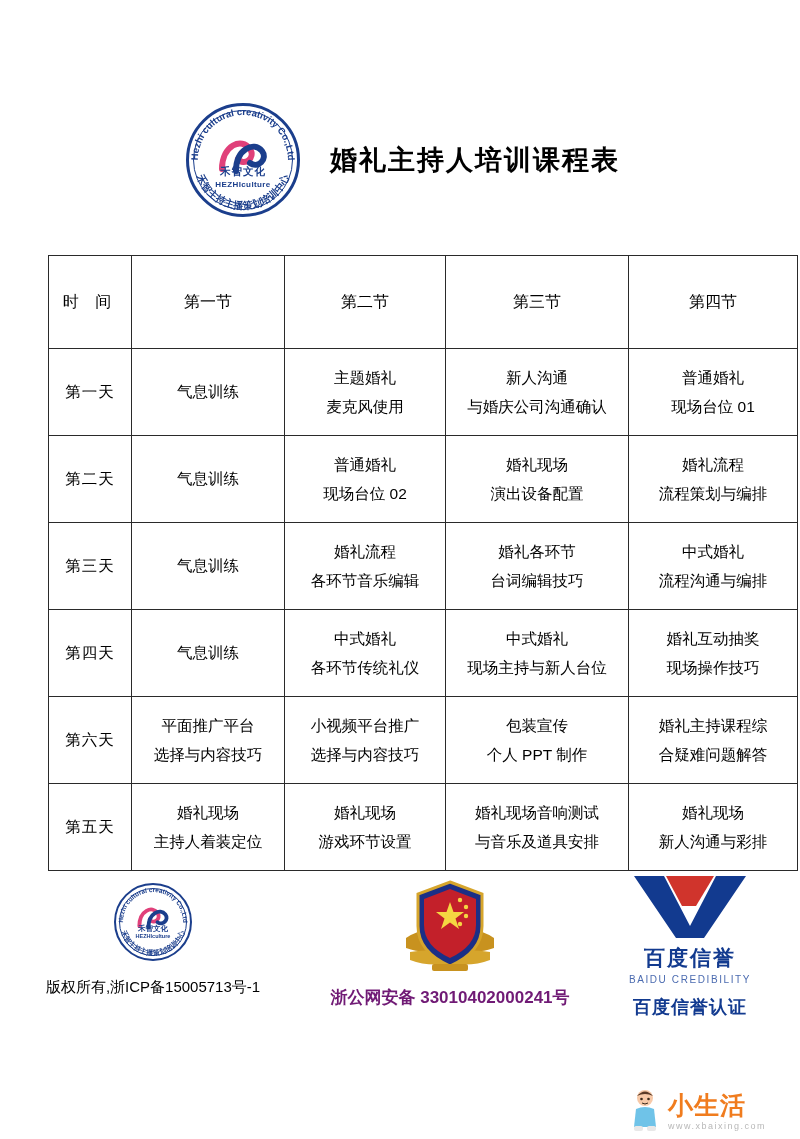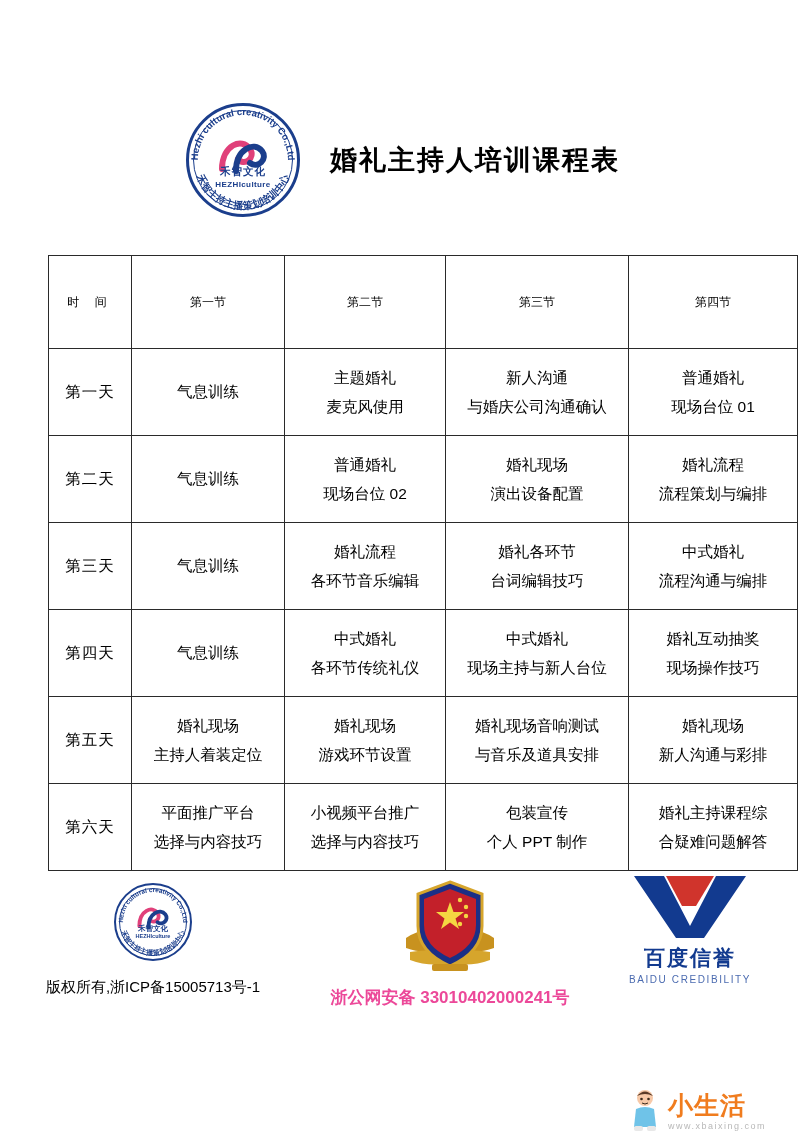--- a/index.html
+++ b/index.html
@@ -116,21 +116,21 @@
     border: 1px solid #2a2a2a;
     text-align: center;
     vertical-align: middle;
     font-size: 15.5px;
     line-height: 1.9;
     padding: 6px 2px;
     color: #000;
   }
   table.schedule tr.head td {
     height: 80px;
-    font-size: 12px;
+    font-size: 16px;
   }
   table.schedule tr.body td {
     height: 74px;
   }
   td.col-day { width: 78px; letter-spacing: 1px; }
   td.col-1 { width: 148px; }
   td.col-2 { width: 156px; }
   td.col-3 { width: 178px; }
   td.col-4 { width: 164px; }
   .cell-line { display: block; }
@@ -181,21 +181,21 @@
   .police-emblem {
     width: 108px;
     height: 100px;
     margin: 0 auto;
     position: relative;
   }
   .police-text {
     margin-top: 10px;
     font-size: 17px;
     font-weight: bold;
-    color: #ec4899;
+    color: #701a75;
     white-space: nowrap;
   }
 
   .badge-baidu {
     left: 600px;
     top: -8px;
     width: 180px;
   }
   .baidu-v {
     width: 120px;
@@ -371,56 +371,56 @@
           <span class="cell-line">中式婚礼</span>
           <span class="cell-line">现场主持与新人台位</span>
         </td>
         <td class="col-4">
           <span class="cell-line">婚礼互动抽奖</span>
           <span class="cell-line">现场操作技巧</span>
         </td>
       </tr>
 
       <tr class="body">
+        <td class="col-day">第六天</td>
+        <td class="col-1">
+          <span class="cell-line">平面推广平台</span>
+          <span class="cell-line">选择与内容技巧</span>
+        </td>
+        <td class="col-2">
+          <span class="cell-line">小视频平台推广</span>
+          <span class="cell-line">选择与内容技巧</span>
+        </td>
+        <td class="col-3">
+          <span class="cell-line">包装宣传</span>
+          <span class="cell-line">个人 PPT 制作</span>
+        </td>
+        <td class="col-4">
+          <span class="cell-line">婚礼主持课程综</span>
+          <span class="cell-line">合疑难问题解答</span>
+        </td>
+      </tr>
+
+      <tr class="body">
         <td class="col-day">第五天</td>
         <td class="col-1">
           <span class="cell-line">婚礼现场</span>
           <span class="cell-line">主持人着装定位</span>
         </td>
         <td class="col-2">
           <span class="cell-line">婚礼现场</span>
           <span class="cell-line">游戏环节设置</span>
         </td>
         <td class="col-3">
           <span class="cell-line">婚礼现场音响测试</span>
           <span class="cell-line">与音乐及道具安排</span>
         </td>
         <td class="col-4">
           <span class="cell-line">婚礼现场</span>
           <span class="cell-line">新人沟通与彩排</span>
-        </td>
-      </tr>
-
-      <tr class="body">
-        <td class="col-day">第六天</td>
-        <td class="col-1">
-          <span class="cell-line">平面推广平台</span>
-          <span class="cell-line">选择与内容技巧</span>
-        </td>
-        <td class="col-2">
-          <span class="cell-line">小视频平台推广</span>
-          <span class="cell-line">选择与内容技巧</span>
-        </td>
-        <td class="col-3">
-          <span class="cell-line">包装宣传</span>
-          <span class="cell-line">个人 PPT 制作</span>
-        </td>
-        <td class="col-4">
-          <span class="cell-line">婚礼主持课程综</span>
-          <span class="cell-line">合疑难问题解答</span>
         </td>
       </tr>
     </tbody>
   </table>
 </div>
 
 <div class="footer">
 
   <div class="badge badge-copyright">
     <div class="mini-logo">
@@ -478,20 +478,21 @@
 
   <div class="badge badge-baidu">
     <div class="baidu-v">
       <svg viewBox="0 0 120 70" width="120" height="70">
         <path d="M4 4 L34 4 L60 54 L86 4 L116 4 L74 66 L46 66 Z" fill="#123a8f"></path>
         <path d="M36 4 L62 4 L84 4 L66 34 L52 34 Z" fill="#d0342c"></path>
       </svg>
     </div>
     <div class="baidu-name">百度信誉</div>
     <div class="baidu-en">BAIDU CREDIBILITY</div>
+    <div class="baidu-cert">百度信誉认证</div>
   </div>
 </div>
 
 <div class="watermark">
   <svg class="wm-figure" viewBox="0 0 34 44">
     <circle cx="17" cy="11" r="8" fill="#f7c9a8"></circle>
     <path d="M9 9 Q17 0 25 9 Q17 5 9 9 Z" fill="#5a3b28"></path>
     <circle cx="13.5" cy="12" r="1.3" fill="#3a2a1c"></circle>
     <circle cx="20.5" cy="12" r="1.3" fill="#3a2a1c"></circle>
     <path d="M14 16 Q17 18 20 16" stroke="#3a2a1c" stroke-width="1" fill="none"></path>

